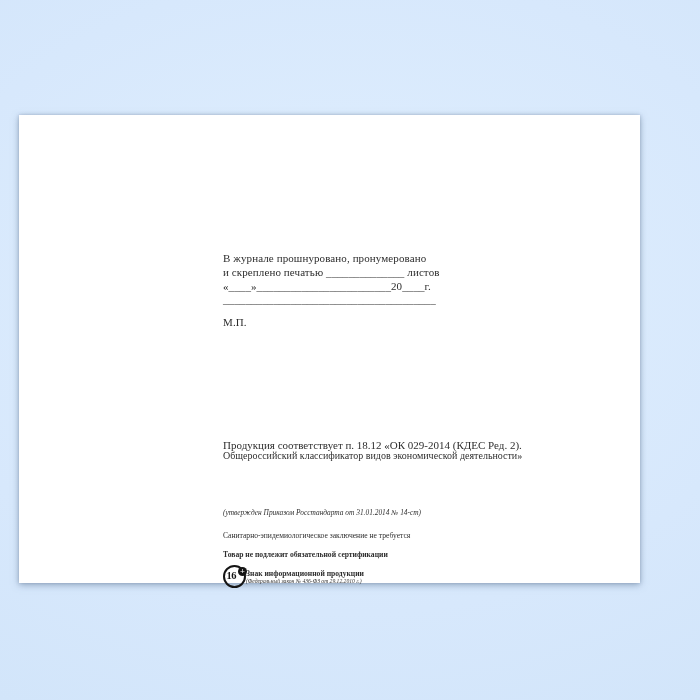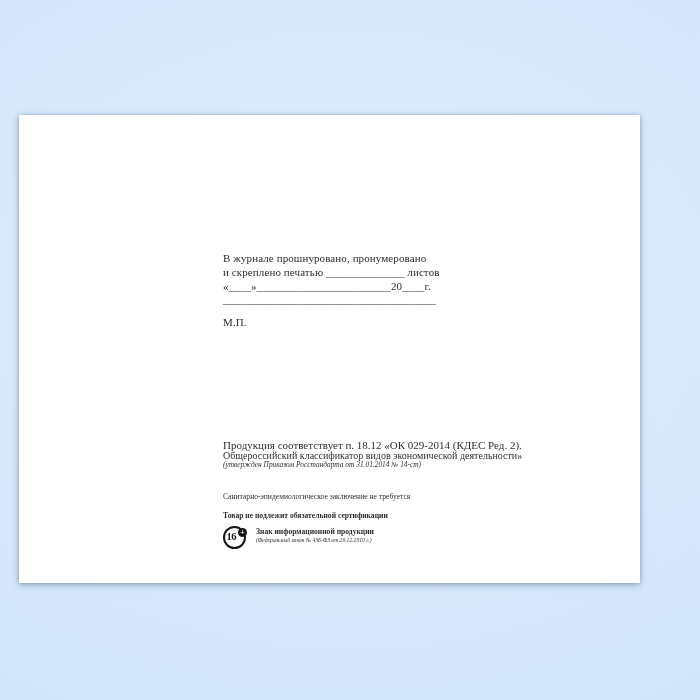--- a/index.html
+++ b/index.html
@@ -50,32 +50,31 @@
   
   .lower {
     position: absolute;
     left: 204px;
     top: 326px;
     color: #2e2e2e;
     white-space: nowrap;
   }
   .lower .c1 { font-size: 11px; line-height: 9.6px; }
   .lower .c2 { font-size: 10px;   line-height: 9.4px; }
-  .lower .c3 { font-size: 7.4px; line-height: 9.4px; font-style: italic; }
+  .lower .c3 { font-size: 7.4px; line-height: 9.4px; font-style: italic; margin-top: 48px; }
   .note      { font-size: 7.6px; line-height: 9.6px; }
-  .note.sanitary { margin-top: 23px; font-family: Liberation Serif, serif; }
+  .note.sanitary { margin-top: 14px; font-family: Liberation Serif, serif; }
   .note.certif   { margin-top: 9.4px; font-weight: bold; }
   .note.eco      { margin-top: 9px; }
 
   
   .age-row {
     margin-top: 5px;
     display: flex;
-    align-items: flex-start;
-    gap: 10px;
+    align-items: center;
   }
   .age-badge {
     position: relative;
     width: 19px;
     height: 19px;
     border: 2.2px solid #151515;
     border-radius: 50%;
     flex: 0 0 auto;
   }
   .age-num {

